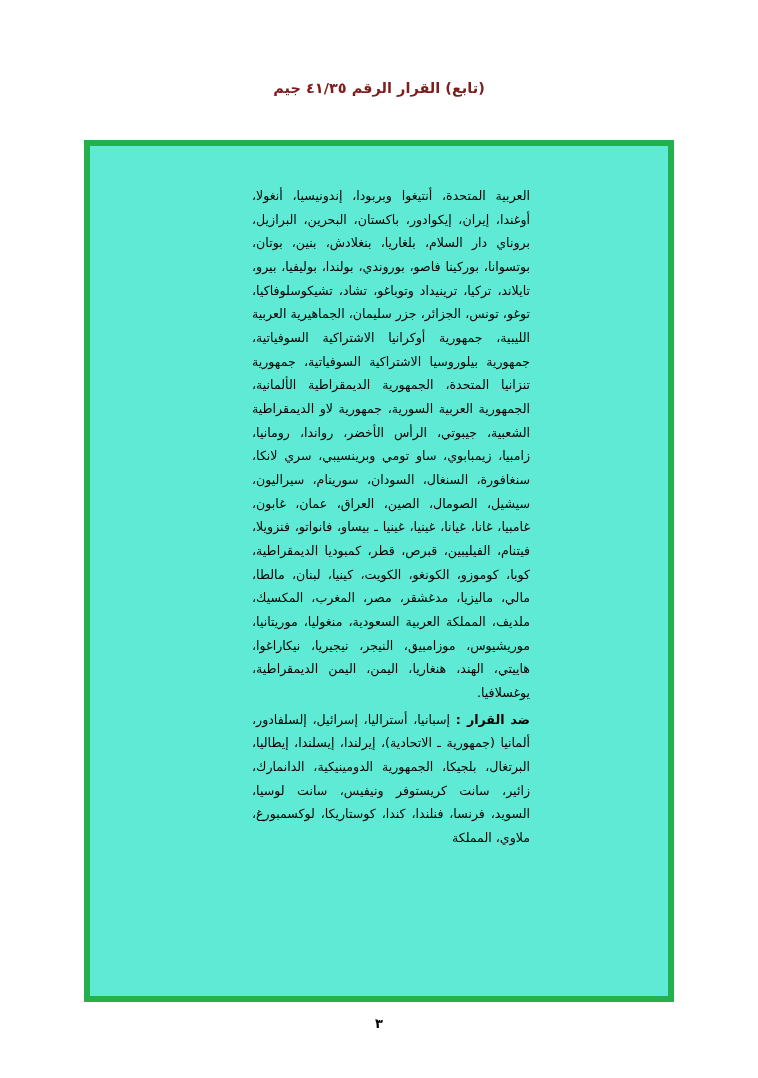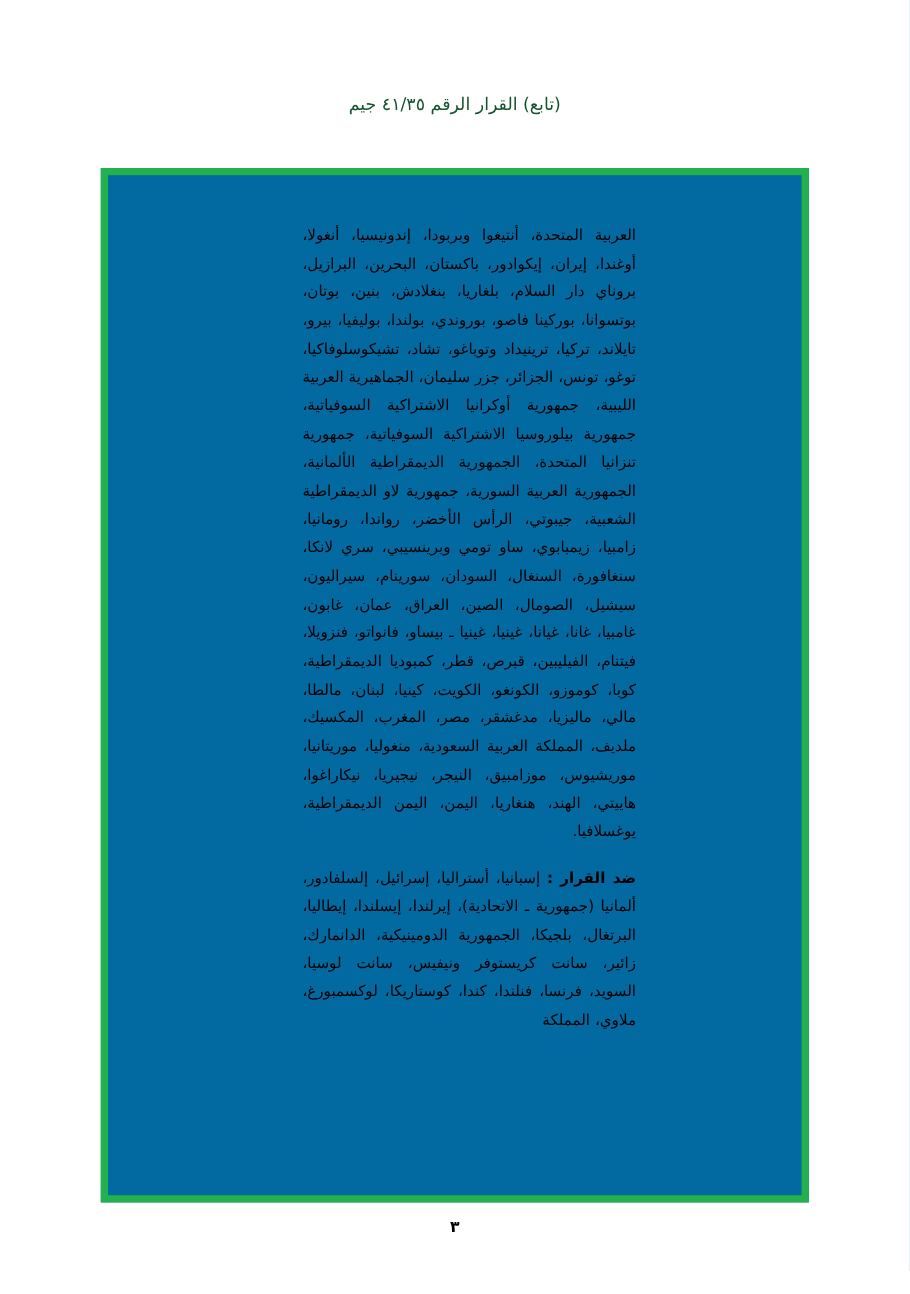--- a/index.html
+++ b/index.html
@@ -18,61 +18,61 @@
   }
   .header {
     position: absolute;
     top: 78px;
     left: 0;
     right: 0;
     text-align: center;
   }
   .header-title {
     font-size: 14.5px;
-    font-weight: normal;
-    color: #14532d;
+    font-weight: bold;
+    color: #7f1d1d;
     direction: rtl;
     line-height: 1.4;
   }
   .header-sub {
     margin-top: 6px;
     font-size: 10.5px;
     font-weight: bold;
     color: #000;
     direction: rtl;
     line-height: 1.4;
   }
   .frame {
     position: absolute;
     top: 140px;
     left: 84px;
     width: 590px;
     height: 862px;
     border: 6px solid #22b14c;
     box-sizing: border-box;
-    background: #0369a1;
+    background: #5eead4;
   }
   .content {
     position: absolute;
     top: 38px;
     right: 138px;
     width: 278px;
     direction: rtl;
     text-align: justify;
     text-align-last: right;
     font-size: 12.6px;
     line-height: 1.88;
     color: #000;
     letter-spacing: 0.1px;
   }
   .para {
     margin: 0 0 0 0;
   }
   .para + .para {
-    margin-top: 15px;
+    margin-top: 3px;
   }
   .bold-lead {
     font-weight: bold;
   }
   .page-number {
     position: absolute;
     top: 1016px;
     left: 0;
     right: 0;
     text-align: center;

